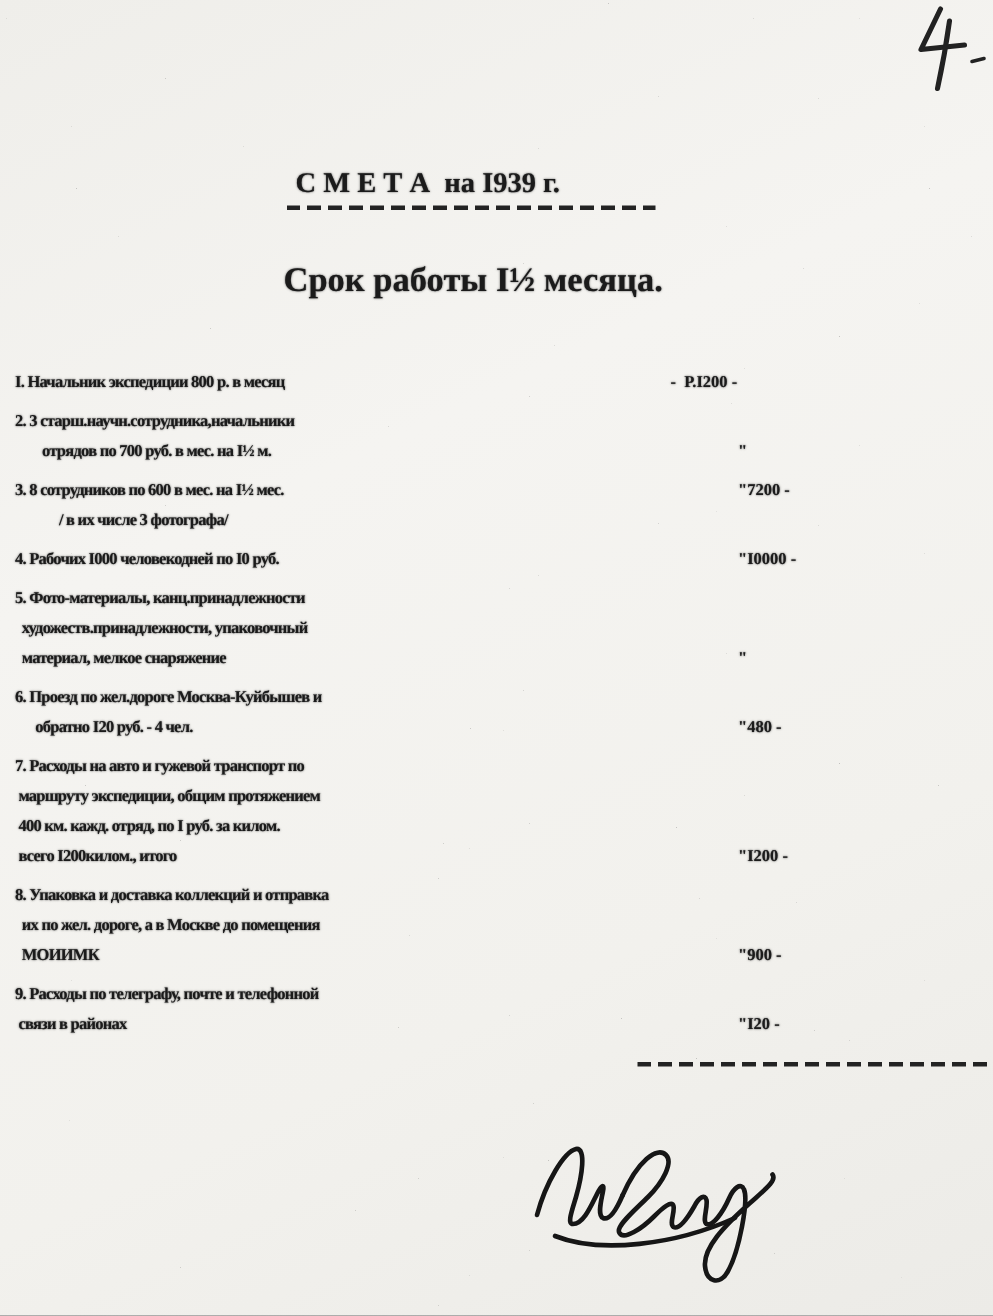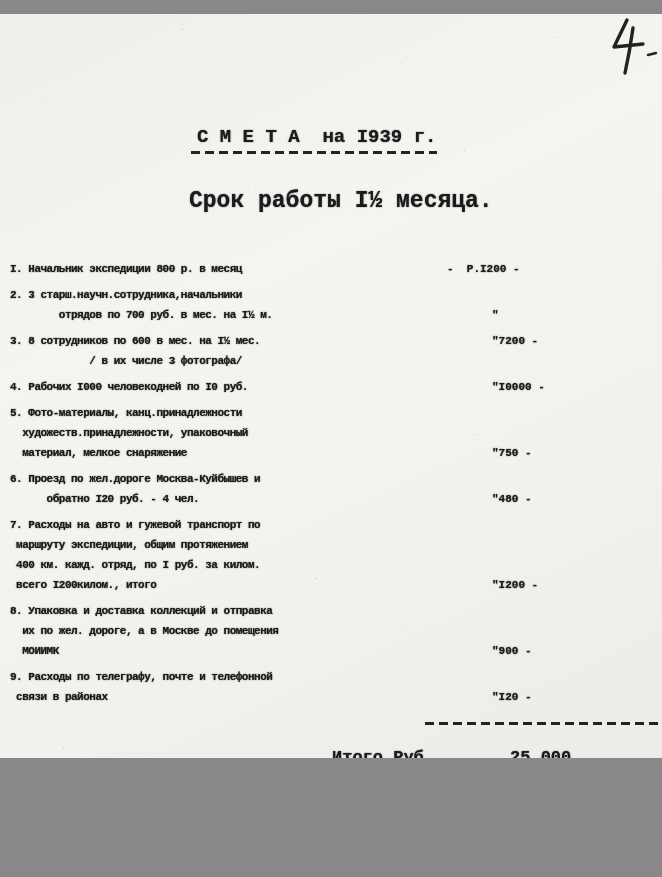--- a/index.html
+++ b/index.html
@@ -1,22 +1,22 @@
 <!DOCTYPE html>
 <html><head>
 <meta charset="utf-8">
 <style>
   html,body{margin:0;padding:0;background:#888;}
   .page{
     position:relative;
-    width:662px;height:744px;
-    margin:14px auto;
+    width:662px;height:877px;
+    margin:0 auto;
     background:linear-gradient(155deg,#efeeea 0%,#f5f4f1 35%,#f2f1ed 70%,#ecebe7 100%);
     overflow:hidden;
-    font-family:Liberation Mono, monospace;
+    font-family:Liberation Serif, serif;
     font-weight:bold;
     color:#1b1b1b;
   }
   .ink{ text-shadow:0 0 1px rgba(25,25,25,.75), 0 0 2px rgba(40,40,40,.25); }
   .title{
     margin:112px 0 0 197px;
     font-size:19px;line-height:22px;
     white-space:pre;
   }
   .title-underline{
@@ -125,21 +125,20 @@
         <span class="val ink">I0000 -</span>
       </div>
     </div>
 
     <div class="item ditto">
       <div class="item-text ink">5. Фото-материалы, канц.принадлежности
   художеств.принадлежности, упаковочный
   материал, мелкое снаряжение</div>
       <div class="amt amt-bottom">
         <span class="cur ink">"</span>
-        <span class="val ink">750 -</span>
       </div>
     </div>
 
     <div class="item ditto">
       <div class="item-text ink">6. Проезд по жел.дороге Москва-Куйбышев и
       обратно I20 руб. - 4 чел.</div>
       <div class="amt amt-bottom">
         <span class="cur ink">"</span>
         <span class="val ink">480 -</span>
       </div>
@@ -172,24 +171,20 @@
       <div class="amt amt-bottom">
         <span class="cur ink">"</span>
         <span class="val ink">I20 -</span>
       </div>
     </div>
 
   </div>
 
   <div class="total-divider"></div>
 
-  <div class="total-row">
-    <span class="ink">Итого Руб.</span>
-    <span class="total-amount ink">25.000</span>
-  </div>
 
   <svg class="signature-svg" viewBox="0 0 200 105">
     <g fill="none" stroke="#161616" stroke-width="3.1" stroke-linecap="round" stroke-linejoin="round">
       <path d="M28,54 C34,32 46,12 54,10 C61,9 58,28 54,42 C51,52 48,60 52,60 C59,60 64,48 68,40 C71,34 73,33 72,38 C71,44 68,54 72,56 C77,58 82,48 85,41"></path>
       <path d="M85,41 C95,18 108,8 114,14 C119,19 112,32 102,42 C92,52 80,62 83,66 C86,71 98,63 106,55 C112,49 118,44 119,48 C120,52 116,60 119,62 C123,64 129,55 133,48 C136,42 140,40 141,44 C142,49 138,58 141,60 C145,62 152,52 156,43 C159,36 164,32 166,37 C169,44 163,78 155,92 C150,101 141,99 140,88 C139,76 152,62 170,46 C180,37 188,31 185,27"></path>
       <path d="M40,68 C70,80 120,74 160,56"></path>
     </g>
   </svg>
 
   <svg class="grain" width="662" height="877" viewBox="0 0 662 877" preserveAspectRatio="none">

